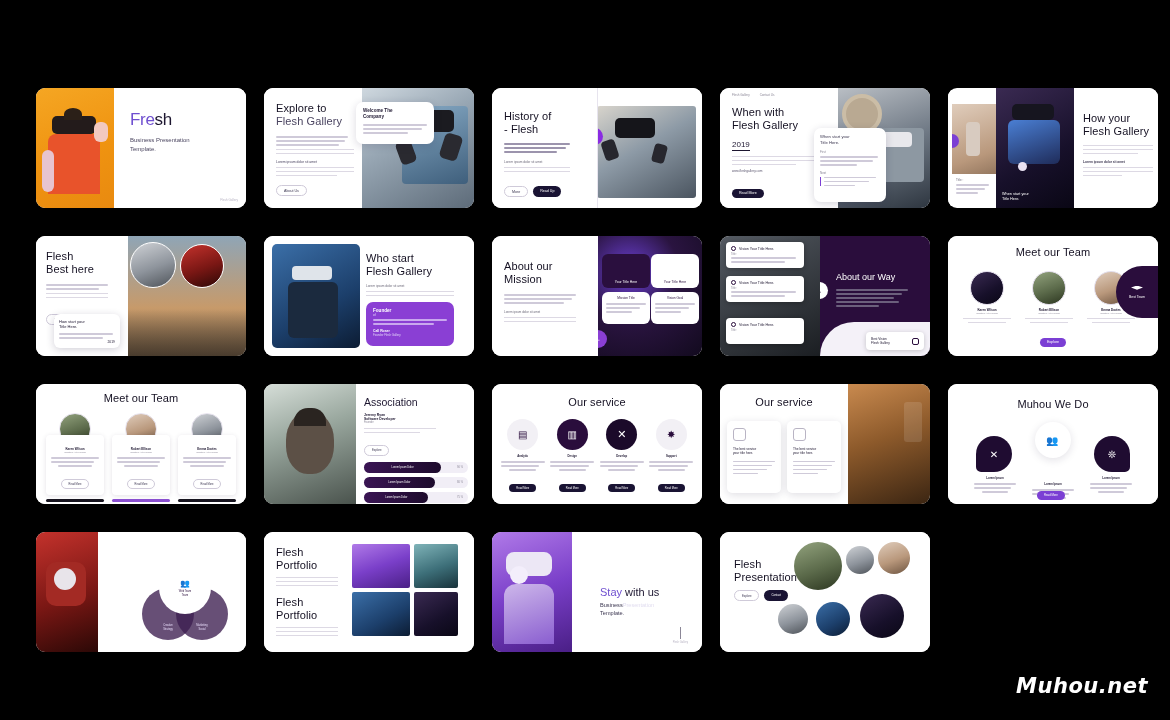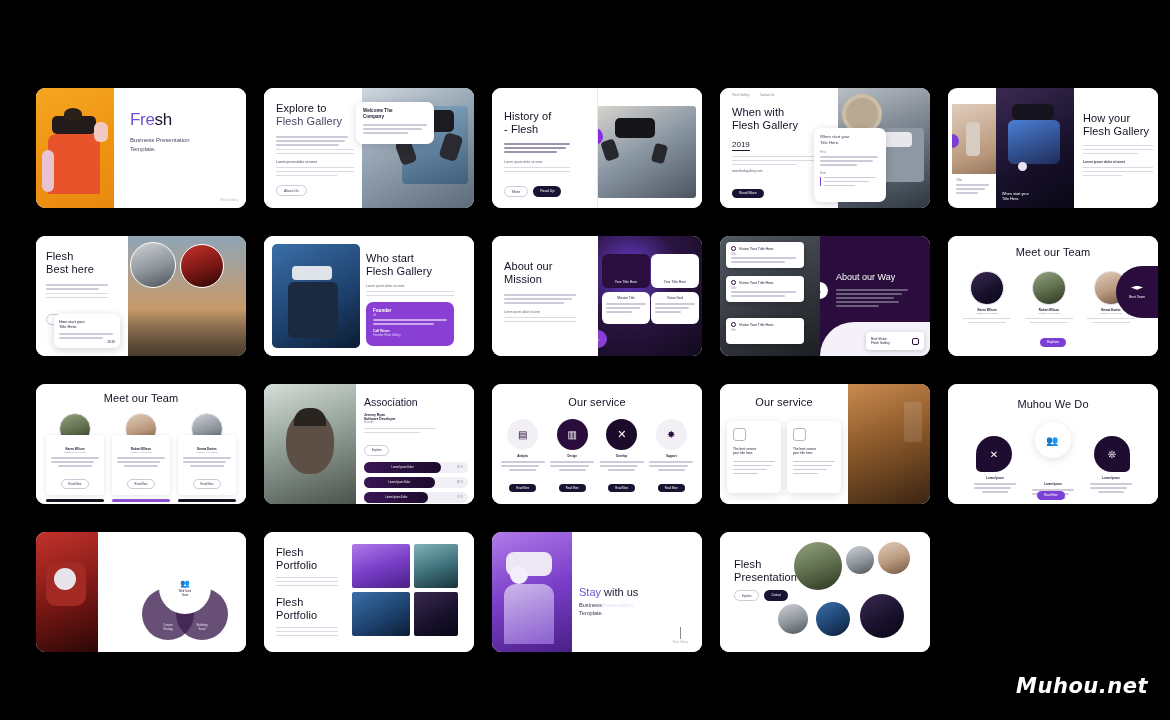--- a/index.html
+++ b/index.html
@@ -751,21 +751,21 @@
         <div class="p-dark" style="border-radius:2px"></div>
       </div>
     </div>
 
     <div class="slide">
       <div class="pane p-purple" style="width:80px;position:relative">
         <div style="position:absolute;left:14px;top:20px;width:46px;height:24px;background:#ece7f5;border-radius:8px"></div>
         <div class="circ" style="position:absolute;left:18px;top:34px;width:18px;height:18px;background:#f3eefb"></div>
         <div style="position:absolute;left:12px;top:52px;width:50px;height:60px;background:linear-gradient(160deg,#cdb7ea,#8a5ed0);border-radius:12px 12px 0 0"></div>
       </div>
-      <div class="pane white" style="flex:1;position:relative;padding:54px 0 0 7px">
+      <div class="pane white" style="flex:1;position:relative;padding:54px 0 0 28px">
         <div style="font-size:11px;color:#1d1630">
           <span style="color:#6f4fd0">Stay</span><span> with us</span>
         </div>
         <div style="margin-top:4px;font-size:5.6px;line-height:7.5px;color:#3b3650">
           <div><span>Business</span><span style="color:#e2def0">Presentation</span></div>
           <div>Template.</div>
         </div>
         <div style="position:absolute;right:14px;bottom:8px;text-align:center">
           <div style="width:1px;height:12px;background:#8b8797;margin:0 auto 2px"></div>
           <div style="font-size:2.6px;color:#b9b4c4">Flesh Gallery</div>

